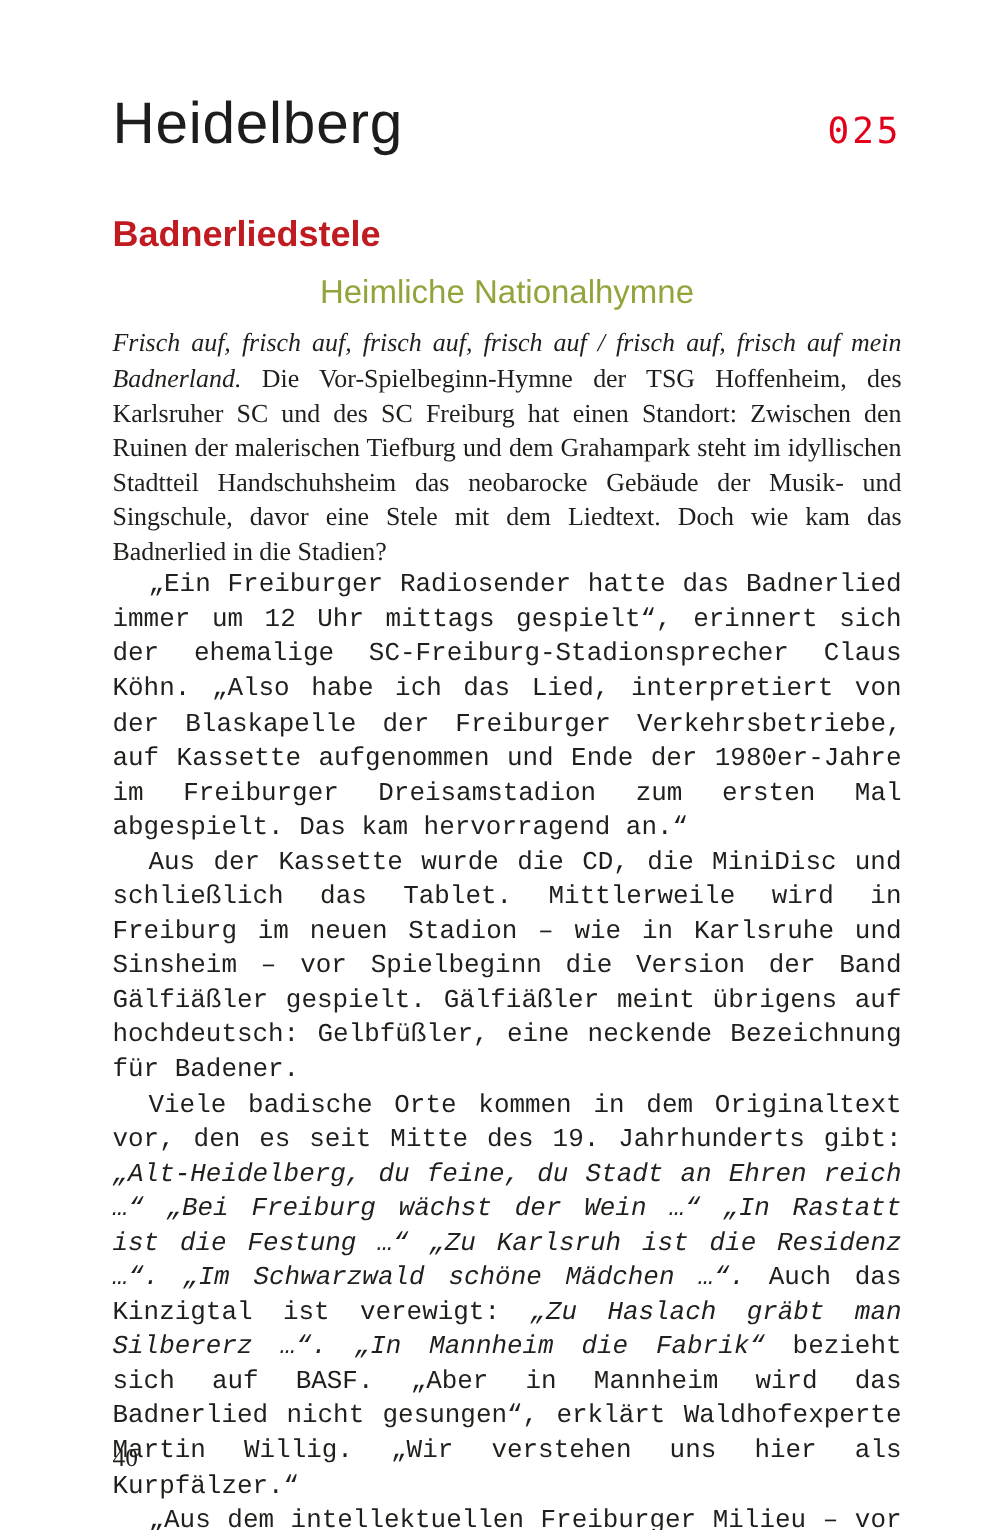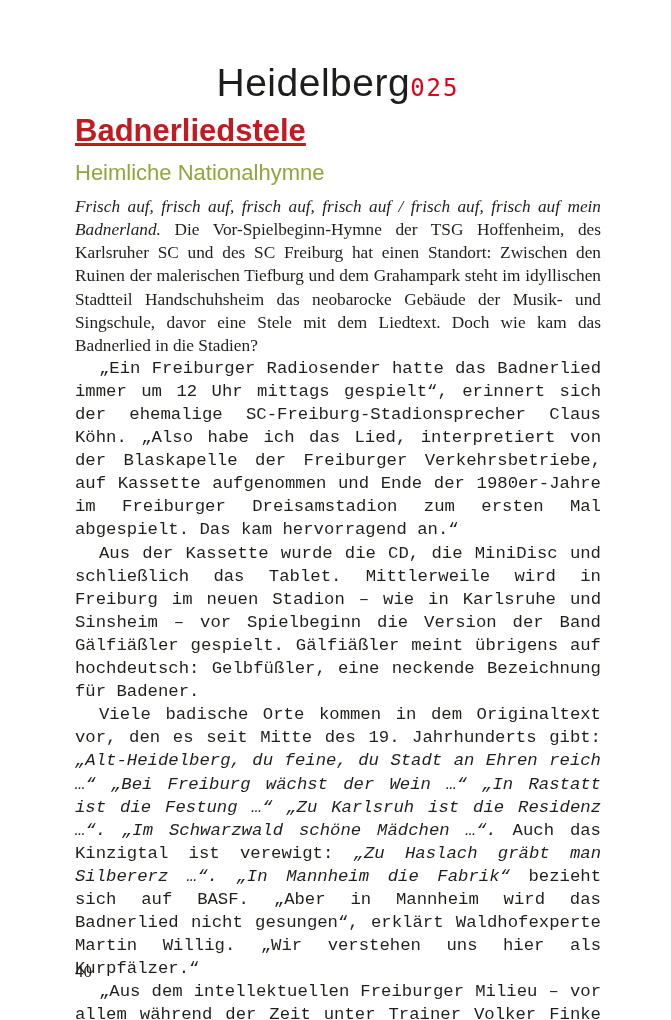--- a/index.html
+++ b/index.html
@@ -14,54 +14,54 @@
     color: var(--body-text, #211f1c);
   }
   .content {
     position: absolute;
     left: 75px;
     width: 526px;
     top: 0;
   }
   .title-row {
     display: flex;
-    justify-content: center;
+    justify-content: space-between;
     align-items: baseline;
     margin-top: 62px;
   }
   .city-title {
     font-family: "Liberation Sans", sans-serif;
     font-weight: 400;
     font-size: 39px;
     letter-spacing: 0.5px;
     color: #1d1d1b;
     line-height: 1.1;
   }
   .page-code {
     font-family: "DejaVu Sans Mono", monospace;
     font-size: 24px;
     letter-spacing: 2px;
     color: var(--number-red, #e2001a);
   }
   .headline {
     font-family: "Liberation Sans", sans-serif;
     font-weight: 700;
-    font-size: 31px;
+    font-size: 24px;
     line-height: 1.1;
     color: var(--title-red, #bf1b21);
-    margin-top: 9px;
-    text-decoration: underline;
+    margin-top: 39px;
   }
   .subheadline {
     font-family: "Liberation Sans", sans-serif;
     font-weight: 400;
     font-size: 22px;
     line-height: 1.1;
     color: var(--subtitle-green, #94a43c);
     margin-top: 13px;
+    text-align: center;
   }
   .body-text {
     margin-top: 10px;
     font-size: 17.3px;
     line-height: 23.1px;
     text-align: justify;
   }
   .para { margin: 0; padding: 0; }
   .para.indent { text-indent: 24px; font-family: Liberation Mono, monospace; }
   .italic { font-style: italic; }

